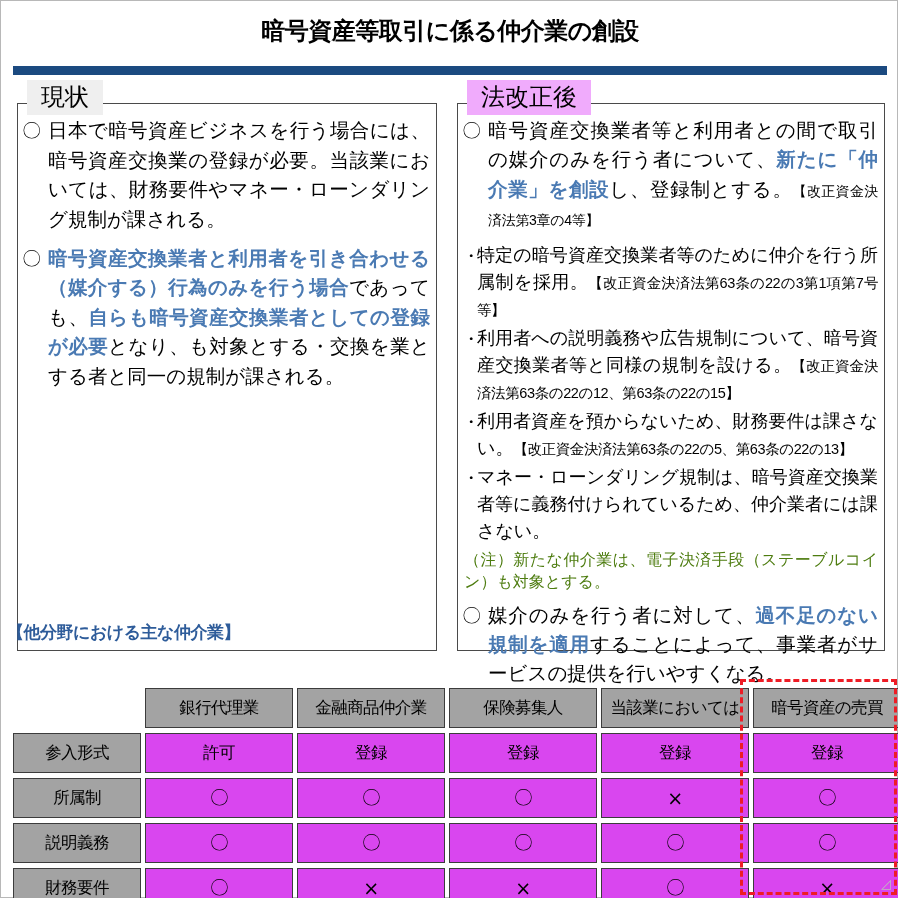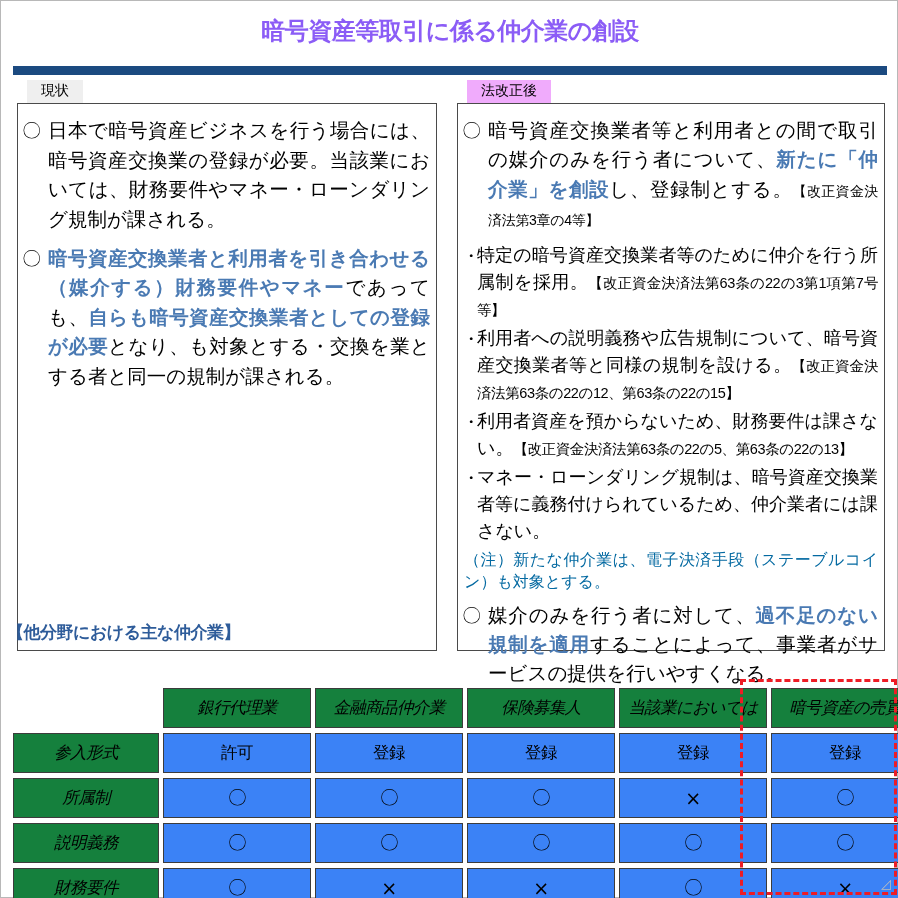--- a/index.html
+++ b/index.html
@@ -29,21 +29,21 @@
 
   
   #title {
     position: absolute;
     left: 0; top: 14px;
     width: 898px;
     text-align: center;
     font-size: 24px;
     font-weight: bold;
     letter-spacing: -0.5px;
-    color: #8b5cf6;
+    color: #000000;
   }
 
   
   #blue-rule {
     position: absolute;
     left: 12px; top: 65px;
     width: 874px;
     height: 9px;
     background: #1b4a80;
   }
@@ -56,21 +56,21 @@
     background: #ffffff;
   }
   #panel-left  { left: 16px;  top: 102px; width: 420px; height: 548px; }
   #panel-right { left: 456px; top: 102px; width: 428px; height: 548px; }
 
   
   .panel-tab {
     position: absolute;
     box-sizing: border-box;
     padding: 2px 14px 3px 14px;
-    font-size: 14px;
+    font-size: 24px;
     font-weight: normal;
     line-height: 1.25;
     z-index: 5;
     white-space: nowrap;
   }
   #tab-left  { left: 26px;  top: 79px; background: #efefef; }
   #tab-right { left: 466px; top: 79px; background: #f0abfc; }
 
   
   .panel-body {
@@ -137,21 +137,21 @@
     font-size: 14.5px;
     letter-spacing: -0.4px;
   }
 
   
   .para-note {
     display: block;
     margin: 4px 0 7px 0;
     font-size: 16px;
     line-height: 1.40;
-    color: #0369a1;
+    color: #4d7c0f;
     padding-left: 2px;
     text-align: justify;
     text-justify: inter-character;
   }
 
   
   #table-heading {
     position: absolute;
     left: 6px; top: 620px;
     font-size: 17px;
@@ -165,45 +165,44 @@
     position: absolute;
     left: 8px; top: 682px;
     width: 882px;
     border-collapse: separate;
     border-spacing: 4px 5px;
     table-layout: fixed;
   }
   #cmp-table td, #cmp-table th {
     box-sizing: border-box;
     border: 1.3px solid #3c3c3c;
-    background: #3b82f6;
+    background: #d946ef;
     text-align: center;
     vertical-align: middle;
     font-size: 16.5px;
     font-weight: normal;
     height: 40px;
     padding: 1px 2px;
     letter-spacing: -0.6px;
     white-space: nowrap;
   }
   #cmp-table td.blank-corner {
     border: none;
     background: transparent;
   }
   #cmp-table th.col-head,
   #cmp-table td.row-head {
-    background: #15803d;
-    font-style: italic;
+    background: #a3a3a3;
   }
   #cmp-table th.col-head { height: 36px; }
   #cmp-table td.mark {
     font-size: 19px;
     font-family: "DejaVu Sans", sans-serif;
   }
-  #cmp-table .w-first { width: 146px; }
+  #cmp-table .w-first { width: 128px; }
   #cmp-table .w-col   { width: 148px; }
 
   
   #red-highlight {
     position: absolute;
     left: 739px;
     top: 678px;
     width: 157px;
     height: 216px;
     box-sizing: border-box;
@@ -232,21 +231,21 @@
   <div id="blue-rule"></div>
 
   <div class="panel" id="panel-left">
     <div class="panel-body" id="left-body">
         <div class="para-circle">
           <span class="bullet-circle">〇</span>
           <span class="para-text"><span>日本で暗号資産ビジネスを行う場合には、暗号資産交換業の登録が必要。当該業においては、財務要件やマネー・ローンダリング規制が課される。</span></span>
         </div>
         <div class="para-circle">
           <span class="bullet-circle">〇</span>
-          <span class="para-text"><span class="blue">暗号資産交換業者と利用者を引き合わせる（媒介する）財務要件やマネー</span><span>であっても、</span><span class="blue">自らも暗号資産交換業者としての登録が必要</span><span>となり、も対象とする・交換を業とする者と同一の規制が課される。</span></span>
+          <span class="para-text"><span class="blue">暗号資産交換業者と利用者を引き合わせる（媒介する）行為のみを行う場合</span><span>であっても、</span><span class="blue">自らも暗号資産交換業者としての登録が必要</span><span>となり、も対象とする・交換を業とする者と同一の規制が課される。</span></span>
         </div>
       </div>
   </div>
   <div class="panel-tab" id="tab-left">現状</div>
 
   <div class="panel" id="panel-right">
     <div class="panel-body" id="right-body">
         <div class="para-circle">
           <span class="bullet-circle">〇</span>
           <span class="para-text"><span>暗号資産交換業者等と利用者との間で取引の媒介のみを行う者について、</span><span class="blue">新たに「仲介業」を創設</span><span>し、登録制とする。</span><span class="small-note">【改正資金決済法第3章の4等】</span></span>

